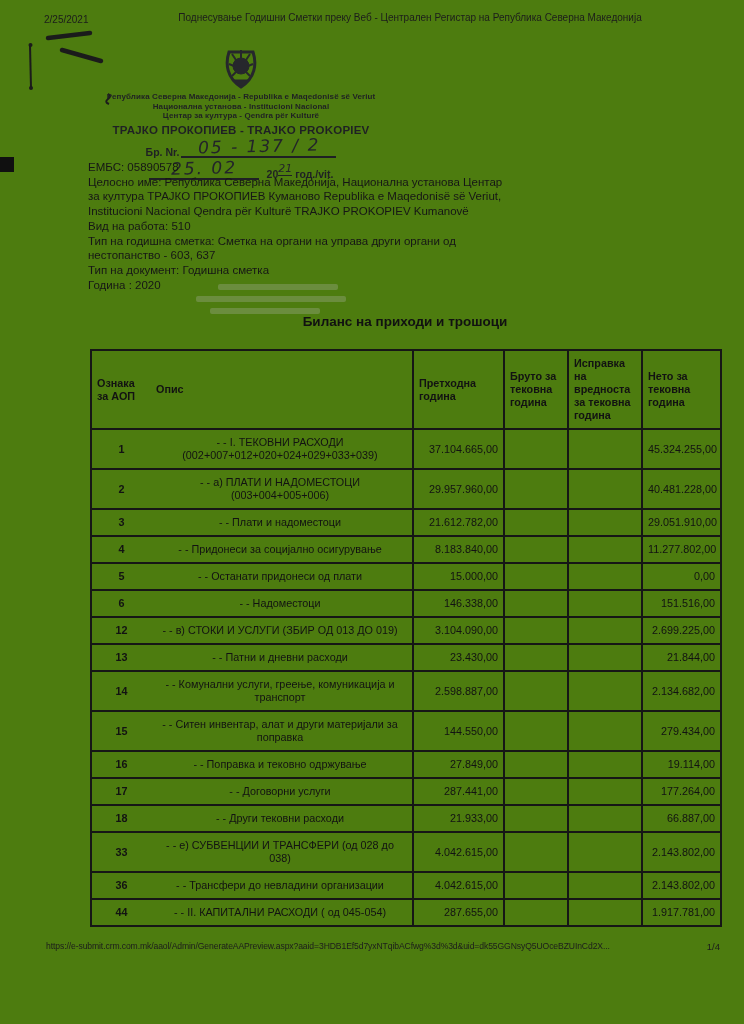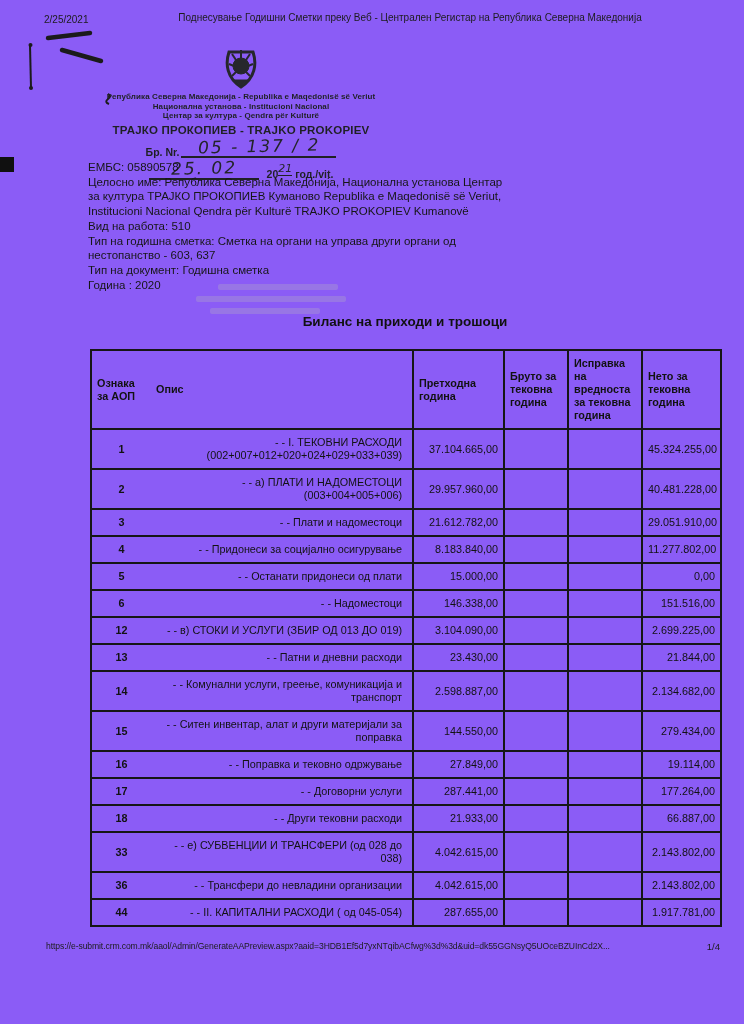--- a/index.html
+++ b/index.html
@@ -1,18 +1,18 @@
 <!DOCTYPE html>
 <html><head>
 <meta charset="utf-8">
 <style>
   html,body { margin:0; padding:0; background:#ffffff; }
   .page {
     position:relative; width:744px; height:1024px;
-    background:#8b5cf6; overflow:hidden;
+    background:#4d7c0f; overflow:hidden;
     font-family:"Liberation Sans", sans-serif; color:#141414;
   }
 
   
   .hdr-date  { position:absolute; left:44px; top:14px; font-size:10px; color:#1c1c1c; }
   .hdr-title { position:absolute; left:130px; top:12px; width:560px; text-align:center; font-size:10px; color:#1c1c1c; }
   .footer-url  { position:absolute; left:46px; top:941px; font-size:8.6px; color:#1c1c1c; letter-spacing:-0.1px; }
   .footer-page { position:absolute; right:24px; top:941px; font-size:9.5px; color:#1c1c1c; }
 
   
@@ -51,21 +51,21 @@
   table.balance {
     position:absolute; left:90px; top:349px; width:630px;
     border-collapse:collapse; table-layout:fixed;
     font-size:10.8px; color:#121212;
   }
   table.balance { border:2px solid #161616; }
   .balance th, .balance td { border-top:2px solid #161616; line-height:13px; vertical-align:middle; }
   .balance thead th { border-top:none; font-weight:bold; text-align:left; padding:6px 5px;margin-top:28px; }
   .balance .vline { border-left:2px solid #161616; }
   td.c-aop  { text-align:center; font-weight:bold; padding:6px 2px; }
-  td.c-desc { text-align:right; padding:6px 10px 6px 7px;margin-left:20px; }
+  td.c-desc { text-align:center; padding:6px 10px 6px 7px;margin-left:20px; }
   td.c-num  { text-align:right; padding:6px 5px; white-space:nowrap; }
   th.h-aop  { padding-left:7px; }
 </style>
 </head>
 <body>
 
 <div class="page">
 
   <div class="hdr-date">2/25/2021</div>
   <div class="hdr-title">Поднесување Годишни Сметки преку Веб - Централен Регистар на Република Северна Македонија</div>

